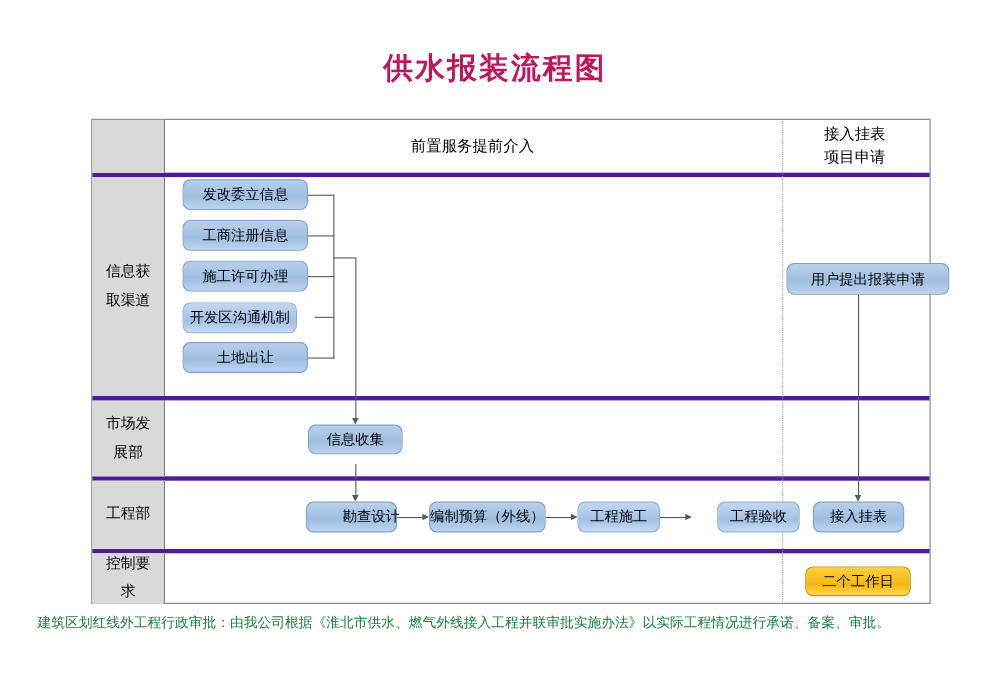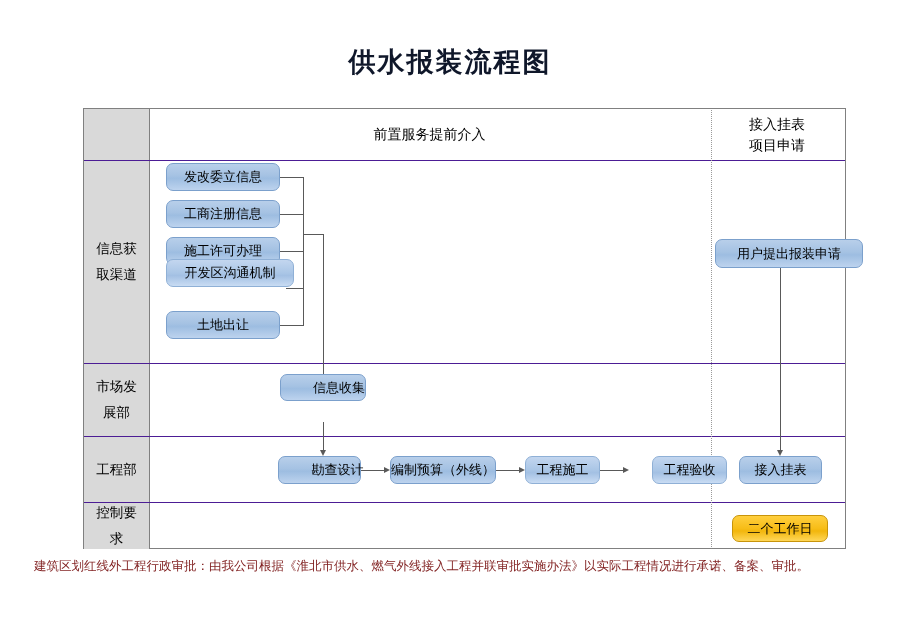--- a/index.html
+++ b/index.html
@@ -17,42 +17,42 @@
 
   
   .title {
     position: absolute;
     left: 0;
     top: 44px;
     width: 900px;
     text-align: center;
     font-size: 27px;
     font-weight: 700;
-    color: #0f172a;
+    color: #be185d;
     letter-spacing: 2px;
     font-family: "DejaVu Serif", "Liberation Serif", serif;
   }
 
   
   .table-wrap {
     position: absolute;
     left: 83px;
     top: 108px;
     width: 763px;
     height: 441px;
     border: 1px solid #808080;
     box-sizing: border-box;
   }
 
   .row {
     position: absolute;
     left: 0;
     width: 100%;
     box-sizing: border-box;
-    border-bottom: 1px solid #4c1d95;
+    border-bottom: 4px solid #4c1d95;
   }
   .row.last { border-bottom: none; }
 
   
   #row-header { top: 0; height: 52px; }
   #row-info   { top: 52px; height: 203px; }
   #row-market { top: 255px; height: 73px; }
   #row-eng    { top: 328px; height: 66px; }
   #row-ctrl   { top: 394px; height: 46px; }
 
@@ -180,21 +180,21 @@
     z-index: 6;
   }
 
   
   .footnote {
     position: absolute;
     left: 34px;
     top: 558px;
     width: 850px;
     font-size: 12.5px;
-    color: #7f1d1d;
+    color: #15803d;
     font-family: "DejaVu Serif", "Liberation Serif", serif;
     white-space: nowrap;
   }
 </style>
 </head>
 <body>
 
 <div class="title">供水报装流程图</div>
 
 <div class="table-wrap">
@@ -273,32 +273,32 @@
 
   <div class="node" style="left:82px; top:54px; width:114px; height:28px;">
     <span>发改委立信息</span>
   </div>
   <div class="node" style="left:82px; top:91px; width:114px; height:28px;">
     <span>工商注册信息</span>
   </div>
   <div class="node" style="left:82px; top:128px; width:114px; height:28px;">
     <span>施工许可办理</span>
   </div>
-  <div class="node alt" style="left:82px; top:150px; width:128px; height:28px;">
+  <div class="node alt" style="left:82px; top:166px; width:104px; height:28px;">
     <span>开发区沟通机制</span>
   </div>
   <div class="node" style="left:82px; top:202px; width:114px; height:28px;">
     <span>土地出让</span>
   </div>
 
   <div class="node" style="left:631px; top:130px; width:148px; height:29px;">
     <span>用户提出报装申请</span>
   </div>
 
-  <div class="node" style="left:196px; top:265px; width:86px; height:27px;justify-content:flex-end;">
+  <div class="node" style="left:196px; top:277px; width:86px; height:27px;">
     <span>信息收集</span>
   </div>
 
   <div class="node" style="left:194px; top:347px; width:83px; height:28px;padding-left:36px;">
     <span>勘查设计</span>
   </div>
   <div class="node" style="left:306px; top:347px; width:106px; height:28px;">
     <span>编制预算（外线）</span>
   </div>
   <div class="node alt" style="left:441px; top:347px; width:75px; height:28px;">

